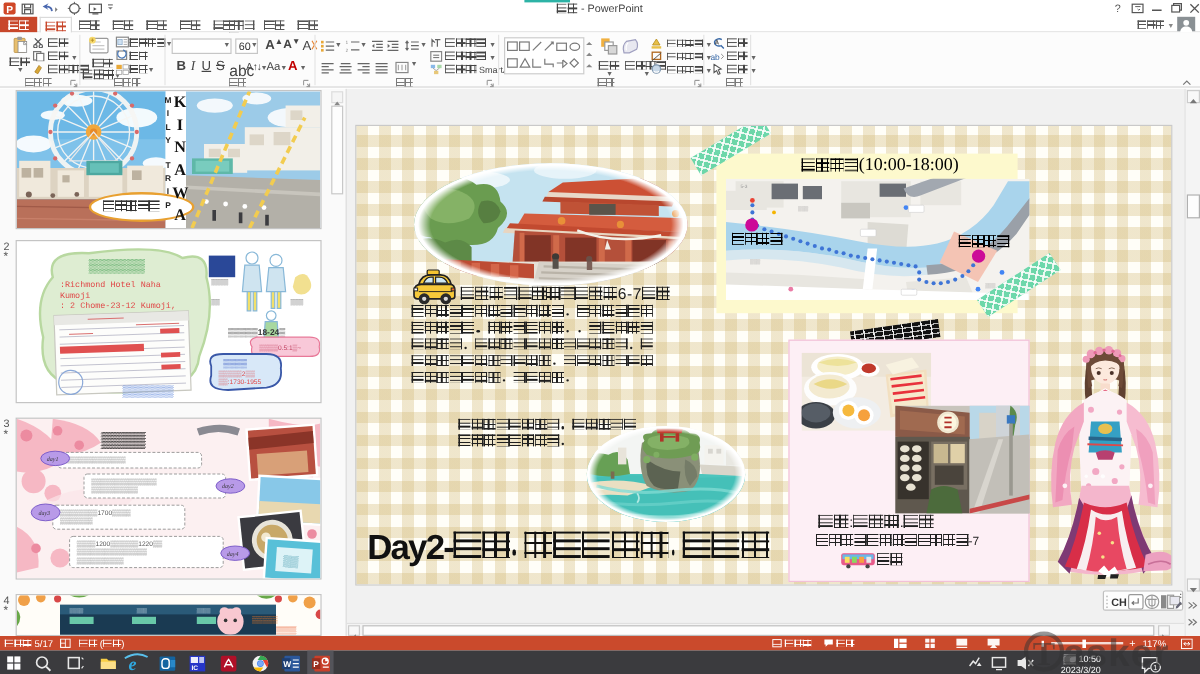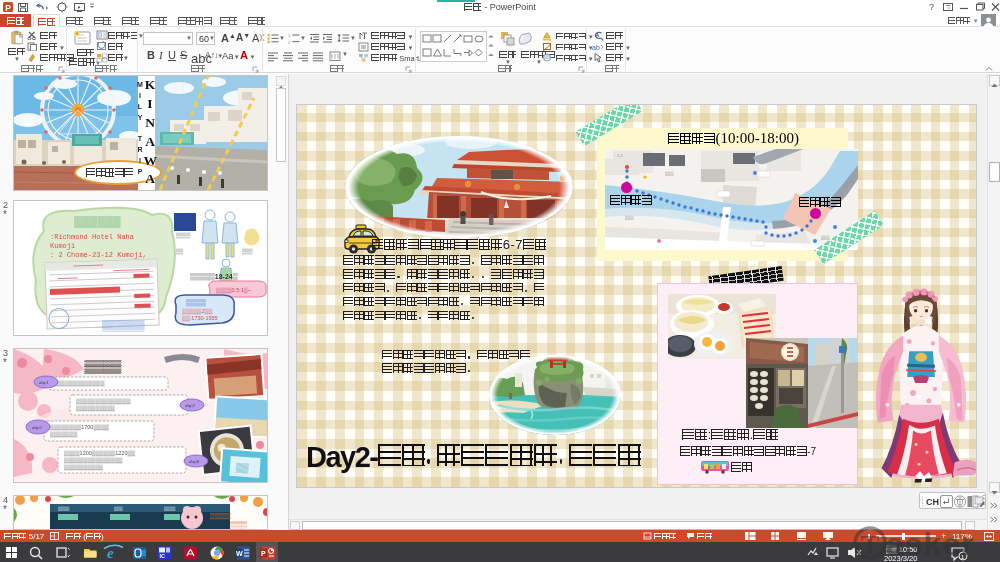--- a/index.html
+++ b/index.html
@@ -709,21 +709,21 @@
 <path d="M2 20 Q2 14 8 14 L32 14 Q36 14 36 19 L36 24 Q36 26 33 26 L5 26 Q2 26 2 23 Z" fill="#f6c93a" stroke="#222" stroke-width="1.4"></path>
 <path d="M10 13 Q12 8 16 8 L18 8 L18 13 Z M20 13 L20 8 L23 8 Q28 8 30 13 Z" fill="#cfe8f2" stroke="#222" stroke-width="1"></path>
 <circle cx="10.5" cy="26" r="4.6" fill="#2a2a2a"></circle>
           <circle cx="10.5" cy="26" r="1.8" fill="#d8d8d8"></circle>
 <circle cx="28.5" cy="26" r="4.6" fill="#2a2a2a"></circle>
           <circle cx="28.5" cy="26" r="1.8" fill="#d8d8d8"></circle>
 <rect x="2" y="17" width="3" height="2.4" fill="#fff" stroke="#222" stroke-width="0.8"></rect>
 <rect x="33" y="17" width="3" height="2.4" fill="#e86a30" stroke="#222" stroke-width="0.8"></rect>
 <path d="M6 20 h28" stroke="#222" stroke-width="0.8"></path>
 </svg>
-        <div class="ab k f14" style="left:75px;top:131px;color:#1a1a1a;"><i class="a"></i><i class="b"></i><i class="c"></i><i class="d"></i><i class="a"></i><i class="b"></i><i class="c"></i><i class="d"></i><i class="a"></i><i class="b"></i><i class="c"></i><span style="font-size:13px;letter-spacing:0.5px;">6-7</span><i class="a"></i><i class="b"></i></div>
+        <div class="ab k f14" style="left:87px;top:131px;color:#1a1a1a;"><i class="a"></i><i class="b"></i><i class="c"></i><i class="d"></i><i class="a"></i><i class="b"></i><i class="c"></i><i class="d"></i><i class="a"></i><i class="b"></i><i class="c"></i><span style="font-size:13px;letter-spacing:0.5px;">6-7</span><i class="a"></i><i class="b"></i></div>
         <div class="ab k f11" style="left:46px;top:149px;width:220px;color:#1f1f1f;line-height:13.8px;">
           <div style="white-space:nowrap;"><i class="a"></i><i class="b"></i><i class="c"></i><i class="d"></i><i class="a"></i><i class="b"></i><i class="c"></i><i class="d"></i><i class="a"></i><i class="b"></i><i class="c"></i><i class="d"></i><i class="p"></i><i class="a"></i><i class="b"></i><i class="c"></i><i class="d"></i><i class="a"></i><i class="b"></i></div>
           <div style="white-space:nowrap;"><i class="a"></i><i class="b"></i><i class="c"></i><i class="d"></i><i class="a"></i><i class="p"></i><i class="b"></i><i class="c"></i><i class="d"></i><i class="a"></i><i class="b"></i><i class="c"></i><i class="p"></i><i class="p"></i><i class="d"></i><i class="a"></i><i class="b"></i><i class="c"></i><i class="d"></i></div>
           <div style="white-space:nowrap;"><i class="a"></i><i class="b"></i><i class="c"></i><i class="d"></i><i class="p"></i><i class="a"></i><i class="b"></i><i class="c"></i><i class="d"></i><i class="a"></i><i class="b"></i><i class="c"></i><i class="d"></i><i class="a"></i><i class="b"></i><i class="c"></i><i class="d"></i><i class="p"></i><i class="a"></i></div>
           <div style="white-space:nowrap;"><i class="a"></i><i class="b"></i><i class="c"></i><i class="d"></i><i class="a"></i><i class="b"></i><i class="c"></i><i class="d"></i><i class="a"></i><i class="b"></i><i class="c"></i><i class="p"></i><i class="d"></i><i class="a"></i><i class="b"></i><i class="c"></i><i class="d"></i><i class="a"></i><i class="b"></i></div>
           <div style="white-space:nowrap;"><i class="a"></i><i class="b"></i><i class="c"></i><i class="d"></i><i class="a"></i><i class="b"></i><i class="c"></i><i class="p"></i><i class="d"></i><i class="a"></i><i class="b"></i><i class="c"></i><i class="p"></i></div>
         </div>
         <div class="ab k f11" style="left:85px;top:243.5px;color:#1f1f1f;line-height:13.5px;">
           <div style="white-space:nowrap;"><i class="a"></i><i class="b"></i><i class="c"></i><i class="d"></i><i class="a"></i><i class="b"></i><i class="c"></i><i class="d"></i><i class="p"></i><i class="a"></i><i class="b"></i><i class="c"></i><i class="d"></i><i class="a"></i></div>
           <div style="white-space:nowrap;"><i class="a"></i><i class="b"></i><i class="c"></i><i class="d"></i><i class="a"></i><i class="b"></i><i class="c"></i><i class="d"></i><i class="p"></i></div>

